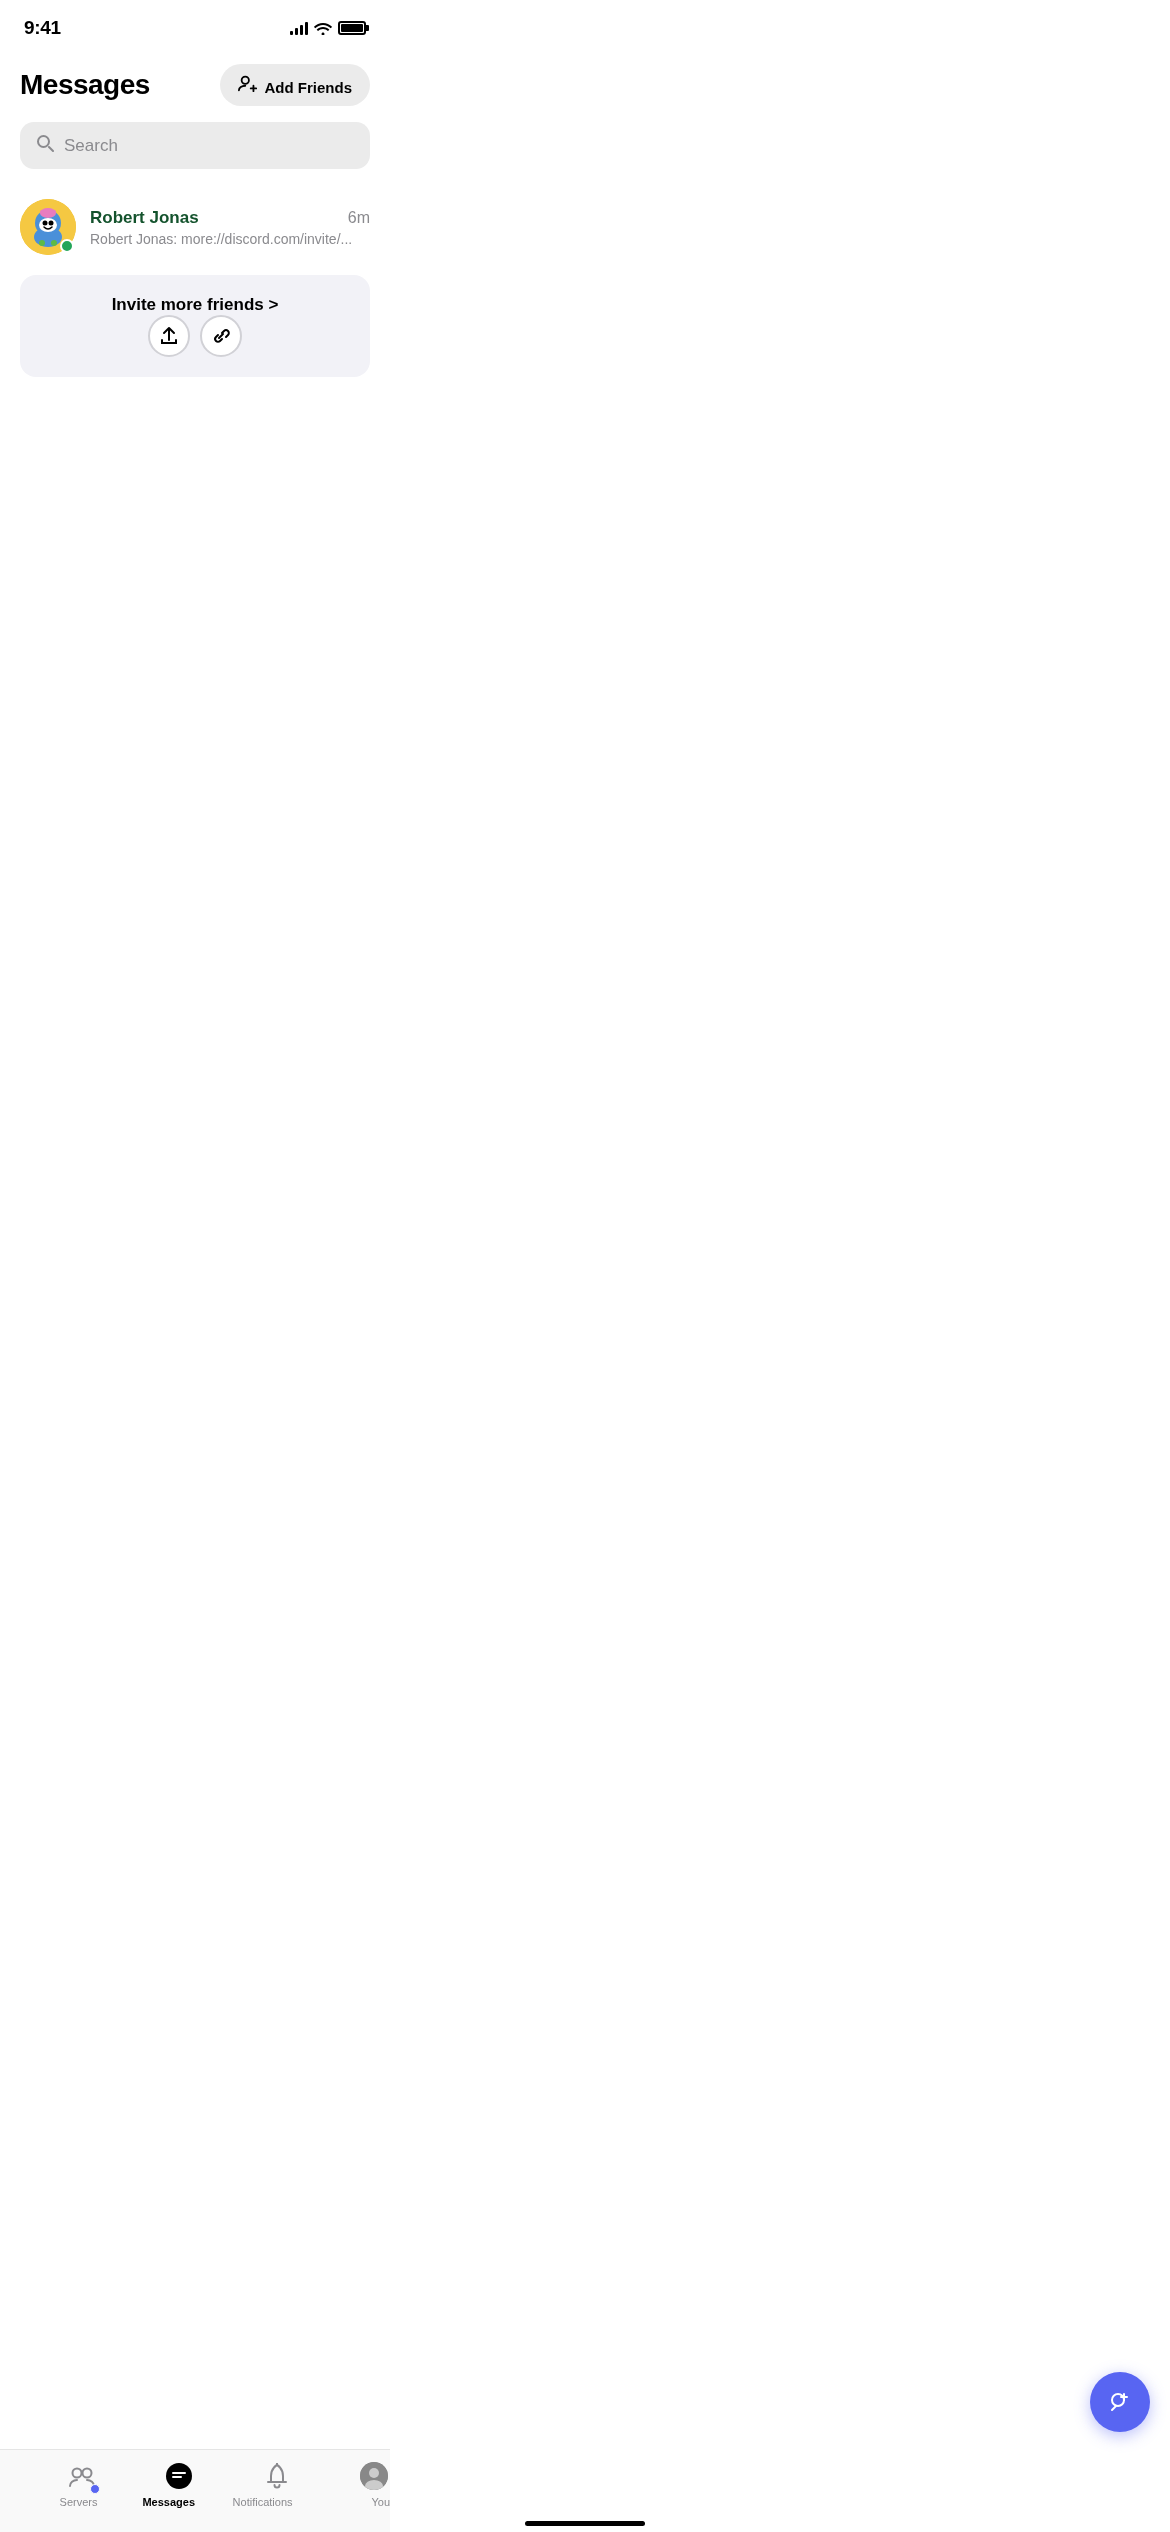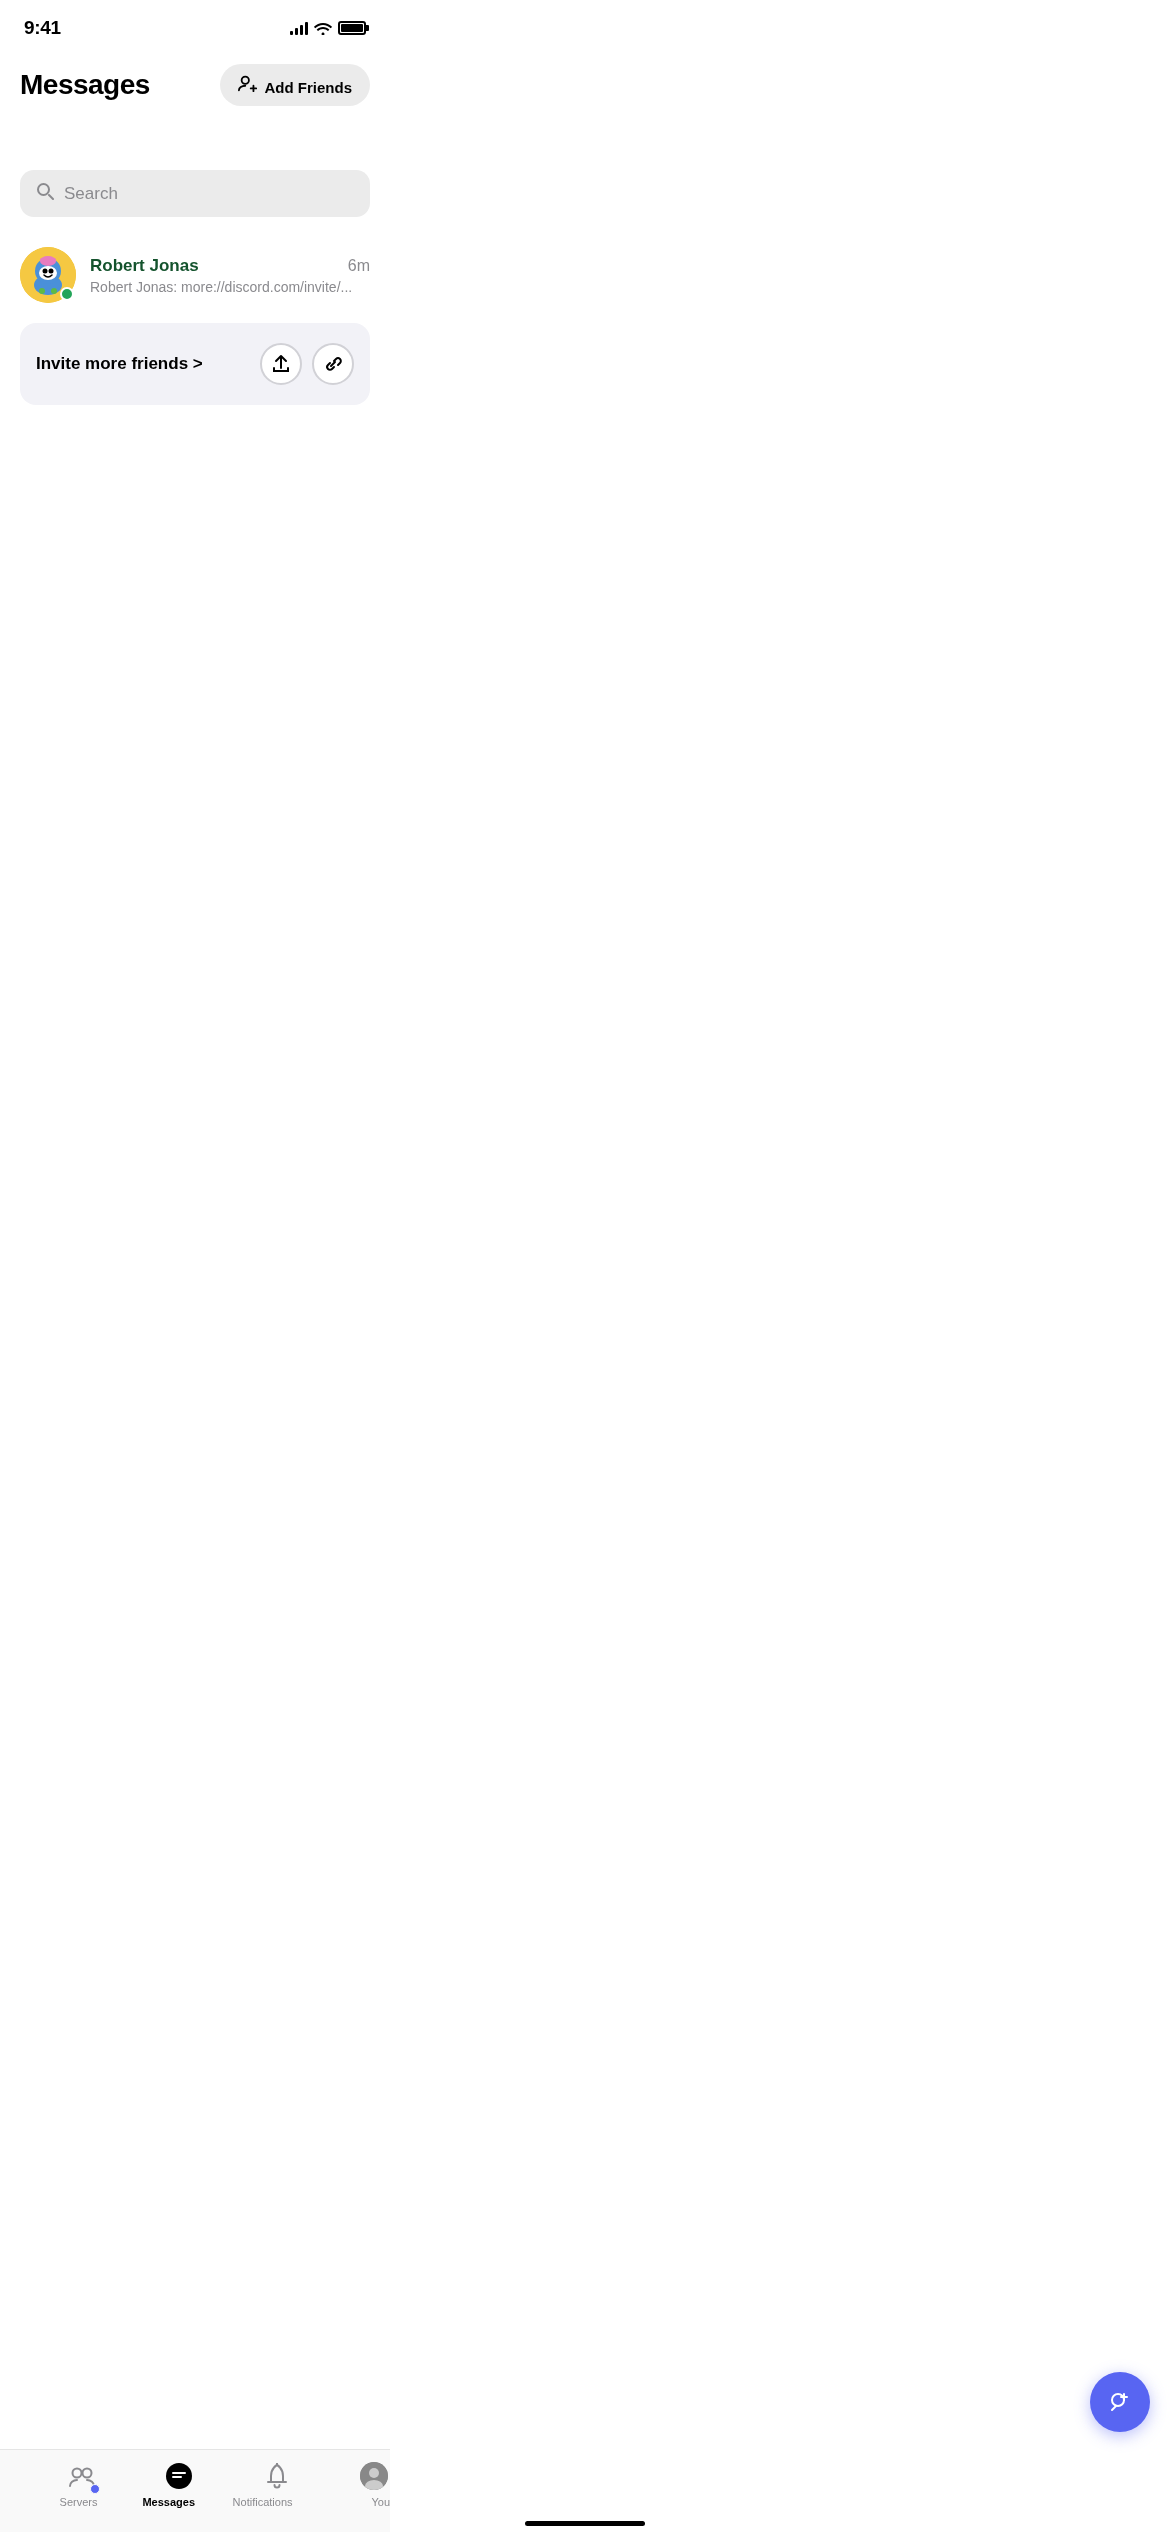--- a/index.html
+++ b/index.html
@@ -97,21 +97,20 @@
       color: #000;
       cursor: pointer;
     }
     .add-friends-icon {
       font-size: 16px;
     }
 
     
     .search-container {
       padding: 0 20px 20px 20px;
-      margin-top: 48px;
     }
     .search-bar {
       display: flex;
       align-items: center;
       gap: 10px;
       background: #ebebeb;
       border-radius: 14px;
       padding: 12px 16px;
     }
     .search-icon-wrap {
@@ -193,20 +192,21 @@
 
     
     .invite-card {
       margin: 10px 20px 20px 20px;
       background: #f2f2f7;
       border-radius: 16px;
       padding: 20px 16px;
       display: flex;
       align-items: center;
       justify-content: space-between;
+      flex-direction: column;
     }
     .invite-text {
       font-size: 17px;
       font-weight: 600;
       color: #000;
     }
     .invite-actions {
       display: flex;
       gap: 10px;
     }

